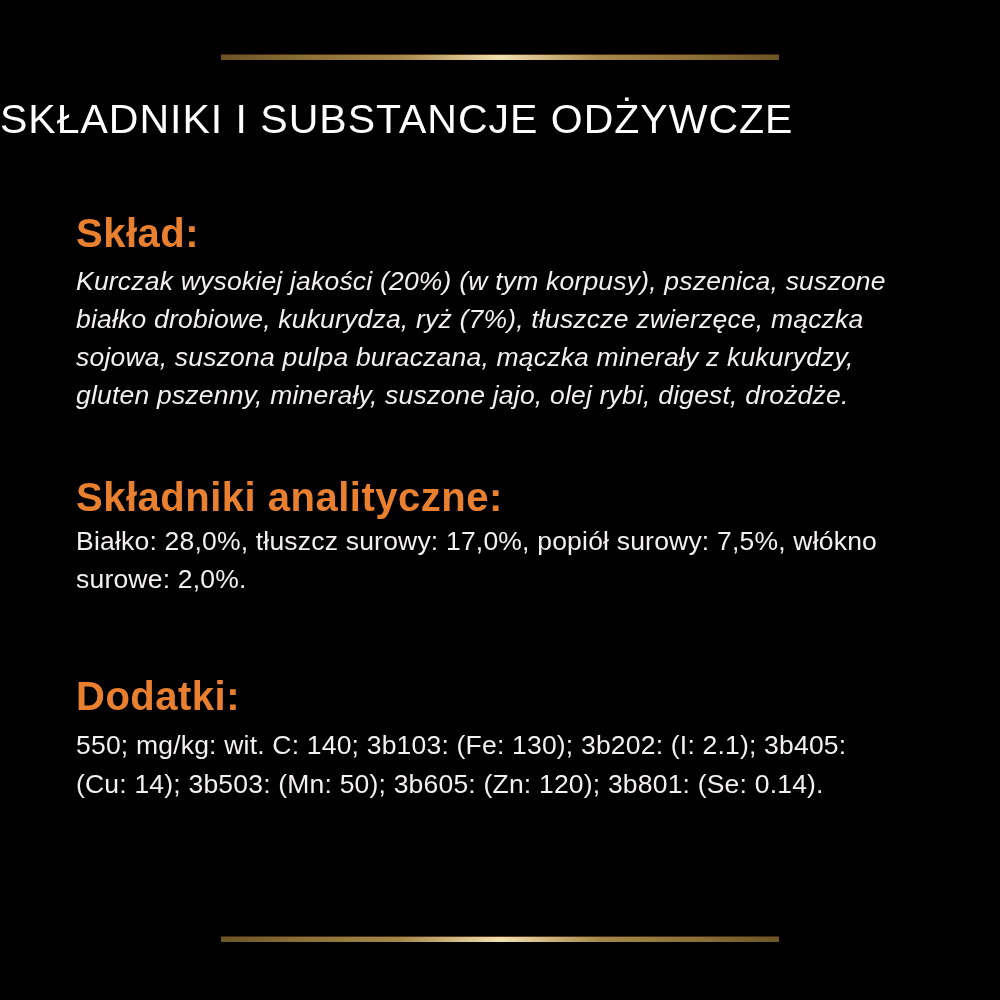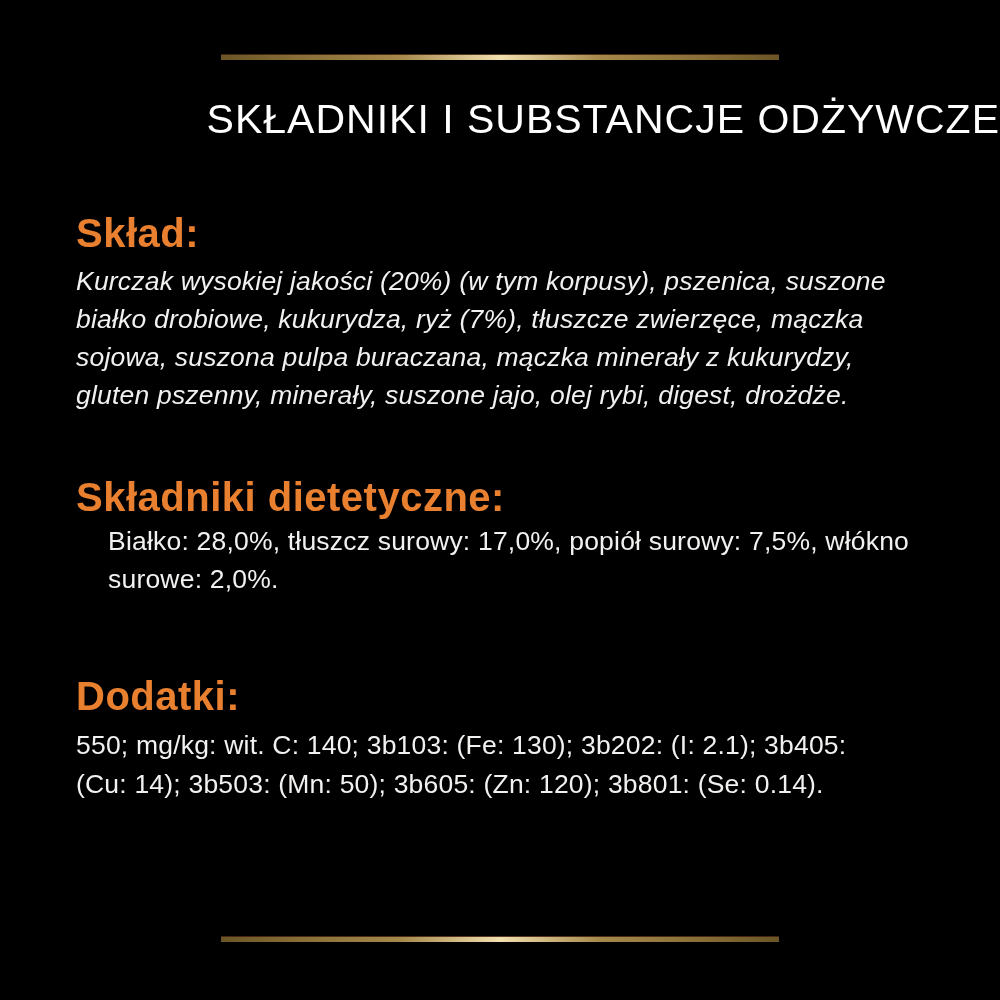--- a/index.html
+++ b/index.html
@@ -27,21 +27,21 @@
     border-top: 1px solid rgba(60, 30, 15, 0.85);
   }
   .divider.top { top: 54px; }
   .divider.bottom { top: 936px; }
   .title {
     position: absolute;
     top: 95px;
     left: 0;
     width: 1000px;
     margin: 0;
-    text-align: right;
+    text-align: left;
     color: #ffffff;
     font-size: 41px;
     font-weight: 400;
     letter-spacing: 1px;
     line-height: 1.2;
     white-space: nowrap;
   }
   .sec { position: absolute; left: 76px; width: 880px; }
   .sec h2 {
     margin: 0;
@@ -60,21 +60,21 @@
     letter-spacing: 0.2px;
   }
   .sec .ln { white-space: nowrap; }
 
   .sec.s1 { top: 210px; }
   .sec.s1 .body { top: 52px; font-style: italic; }
   .sec.s1 .ln { line-height: 38px; }
 
   .sec.s2 { top: 474px; }
   .sec.s2 .body { top: 48px; }
-  .sec.s2 .ln { line-height: 38px; margin-left: 32px; }
+  .sec.s2 .ln { line-height: 38px; }
 
   .sec.s3 { top: 673px; }
   .sec.s3 .body { top: 53px; }
   .sec.s3 .ln { line-height: 39px; }
 </style>
 </head>
 <body>
 
 <div class="page">
 
@@ -86,21 +86,21 @@
     <h2>Skład:</h2>
     <div class="body">
       <div class="ln">Kurczak wysokiej jakości (20%) (w tym korpusy), pszenica, suszone</div>
       <div class="ln">białko drobiowe, kukurydza, ryż (7%), tłuszcze zwierzęce, mączka</div>
       <div class="ln">sojowa, suszona pulpa buraczana, mączka minerały z kukurydzy,</div>
       <div class="ln">gluten pszenny, minerały, suszone jajo, olej rybi, digest, drożdże.</div>
     </div>
   </section>
 
   <section class="sec s2">
-    <h2>Składniki dietetyczne:</h2>
+    <h2>Składniki analityczne:</h2>
     <div class="body">
       <div class="ln">Białko: 28,0%, tłuszcz surowy: 17,0%, popiół surowy: 7,5%, włókno</div>
       <div class="ln">surowe: 2,0%.</div>
     </div>
   </section>
 
   <section class="sec s3">
     <h2>Dodatki:</h2>
     <div class="body">
       <div class="ln">550; mg/kg: wit. C: 140; 3b103: (Fe: 130); 3b202: (I: 2.1); 3b405:</div>

